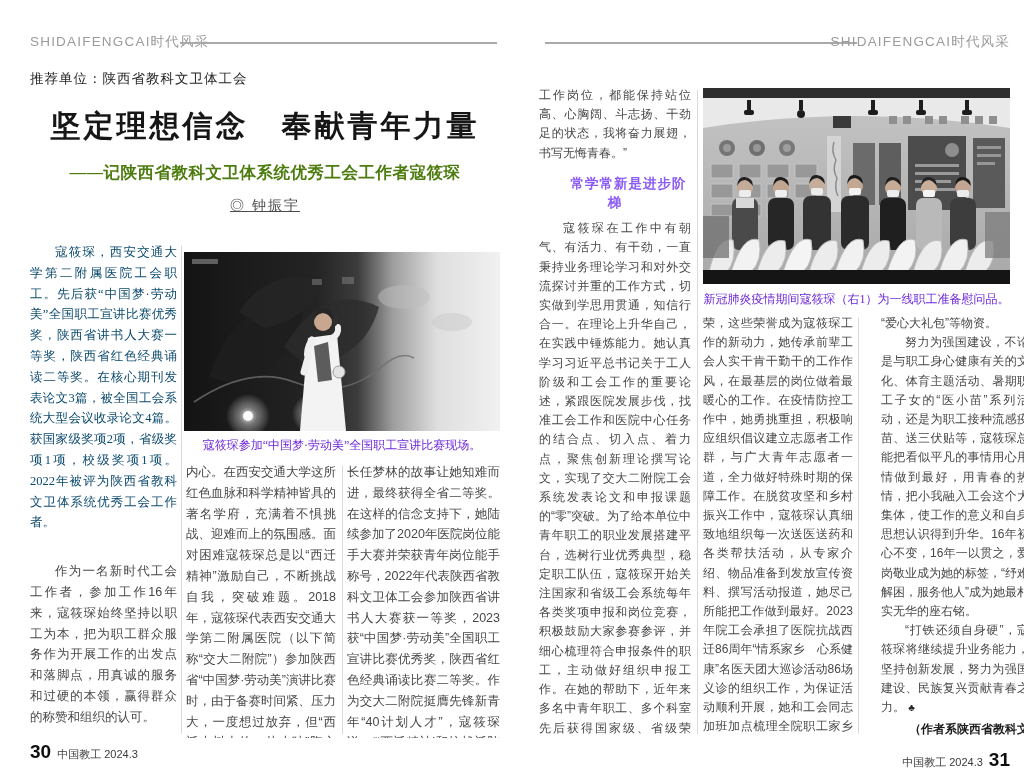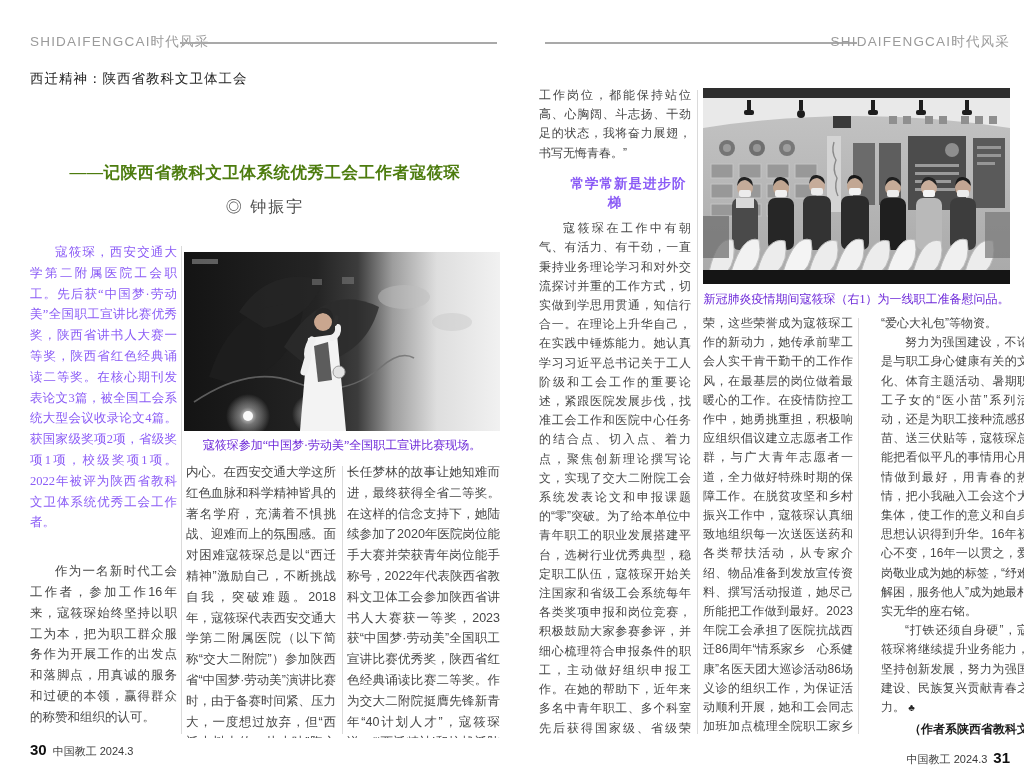--- a/index.html
+++ b/index.html
@@ -11,57 +11,58 @@
   .abs { position:absolute; }
 
   
   .brand { font-size:13.5px; color:#9b9b9b; letter-spacing:1.2px; white-space:nowrap; }
   .hrule { height:2px; background:#a9a9a9; }
 
   
   .recommend { font-family:"Liberation Serif", serif; font-size:13.5px; color:#252525; letter-spacing:1px; }
   .title { font-family:"Liberation Serif", serif; font-weight:bold; font-size:30px; letter-spacing:3px; color:#161616; text-align:center; white-space:nowrap; }
   .subtitle { font-family:"Liberation Serif", serif; font-weight:600; font-size:16.5px; color:#4d7c0f; text-align:center; letter-spacing:0.5px; }
-  .author { font-size:16px; color:#4c4c4c; text-align:center; letter-spacing:2px; }
+  .author { font-size:14px; color:#4c4c4c; text-align:center; letter-spacing:2px;text-decoration:underline; }
 
   
   .col { text-align:justify; text-justify:inter-ideograph; overflow:hidden; color:#474747; }
   .col-l { font-size:12.5px; line-height:20.8px; }
   .col-r { font-size:12px;  line-height:19.2px; }
   .col p { text-indent:2em; }
   .col p.noindent { text-indent:0; }
-  .intro { font-family:"Liberation Serif", serif; color:#8b5cf6; }
+  .intro { font-family:"Liberation Serif", serif; color:#0c4a6e; }
   .gap-top { margin-top:28px; }
   .sec-head { font-size:13.5px; font-weight:bold; color:#8b5cf6; text-align:center; text-indent:0; margin:11px 0 7px 0; letter-spacing:1px; }
   .caption { font-family:"Liberation Serif", serif; font-size:12px; color:#6d28d9; text-align:center; }
 
   .vrule { width:1px; background:#dadada; }
 
   
   .footer { font-size:11px; color:#3a3a3a; white-space:nowrap; }
-  .pagenum { font-size:15px; font-weight:bold; color:#0f0f0f; }
+  .pagenum { font-size:19px; font-weight:bold; color:#0f0f0f; }
   .footer .sep { display:inline-block; width:6px; }
 
   
   .byline { font-family:"Liberation Serif", serif; font-weight:bold; text-align:right; text-indent:0; color:#1c1c1c; margin-top:3px; }
   .endmark { font-size:10px; color:#222; }
 
   .photo-frame { overflow:hidden; background:#dcdcdc; }
   .photo-frame svg { display:block; }
 </style>
 </head>
 <body>
 
 <div class="abs" style="left:0;top:0;width:512px;height:768px;">
 
   <div class="abs brand" style="left:30px;top:33px;">SHIDAIFENGCAI时代风采</div>
   <div class="abs hrule" style="left:180px;top:42px;width:317px;"></div>
 
-  <div class="abs recommend" style="left:30px;top:70px;">西迁精神：陕西省教科文卫体工会</div>
-
+  <div class="abs recommend" style="left:30px;top:70px;">推荐单位：陕西省教科文卫体工会</div>
+
+  <div class="abs title" style="left:30px;top:106px;width:470px;">坚定理想信念　奉献青年力量</div>
   <div class="abs subtitle" style="left:30px;top:162px;width:470px;">——记陕西省教科文卫体系统优秀工会工作者寇筱琛</div>
   <div class="abs author" style="left:30px;top:197px;width:470px;">◎ 钟振宇</div>
 
   <div class="abs col col-l" style="left:30px;top:242px;width:147px;height:496px;">
     <p class="intro">寇筱琛，西安交通大学第二附属医院工会职工。先后获“中国梦·劳动美”全国职工宣讲比赛优秀奖，陕西省讲书人大赛一等奖，陕西省红色经典诵读二等奖。在核心期刊发表论文3篇，被全国工会系统大型会议收录论文4篇。获国家级奖项2项，省级奖项1项，校级奖项1项。2022年被评为陕西省教科文卫体系统优秀工会工作者。</p>
     <p class="gap-top">作为一名新时代工会工作者，参加工作16年来，寇筱琛始终坚持以职工为本，把为职工群众服务作为开展工作的出发点和落脚点，用真诚的服务和过硬的本领，赢得群众的称赞和组织的认可。</p>
     <p class="sec-head">理想信念是原生动力</p>
 
   </div>
 

